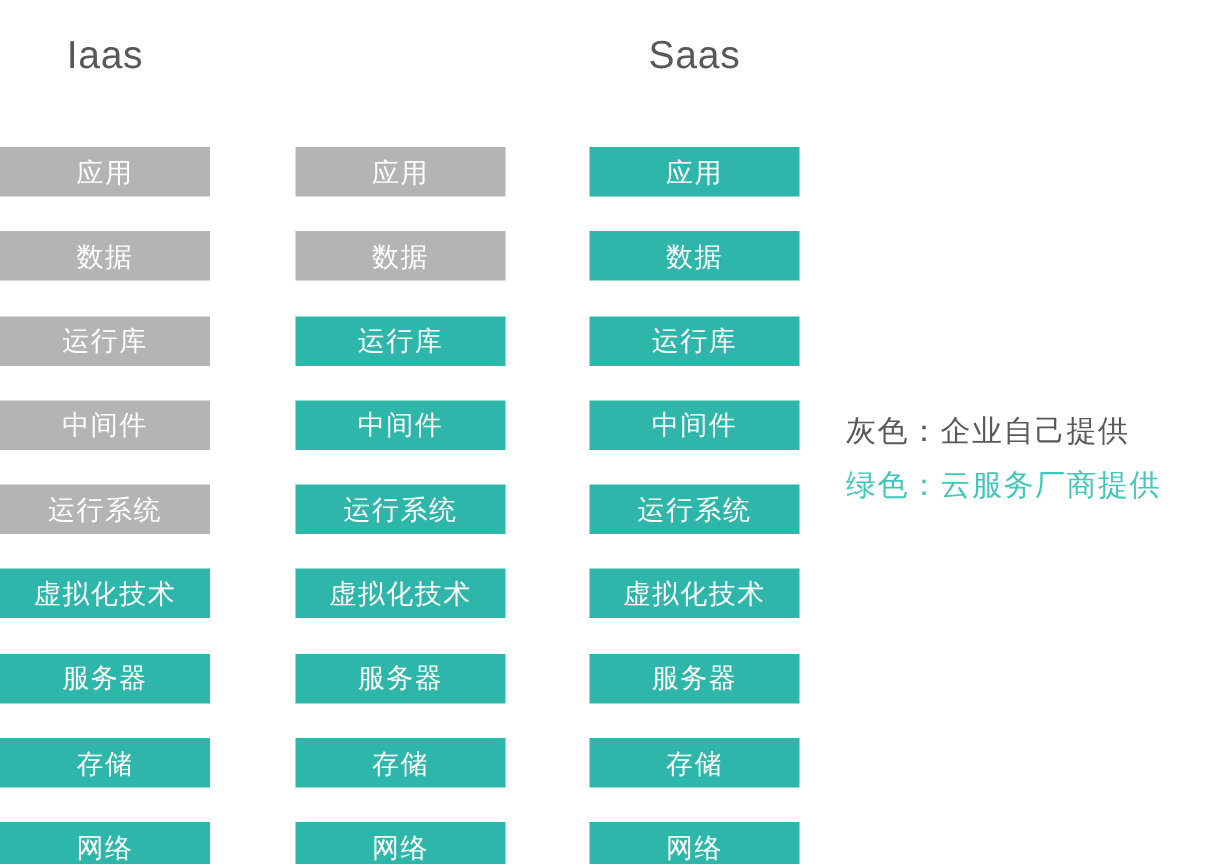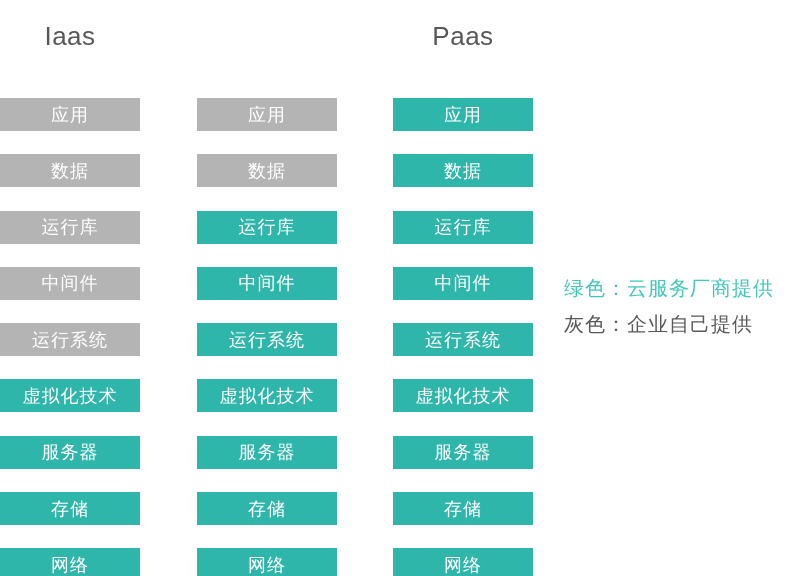--- a/index.html
+++ b/index.html
@@ -105,31 +105,31 @@
           <div class="layer-box cloud">运行库</div>
           <div class="layer-box cloud">中间件</div>
           <div class="layer-box cloud">运行系统</div>
           <div class="layer-box cloud">虚拟化技术</div>
           <div class="layer-box cloud">服务器</div>
           <div class="layer-box cloud">存储</div>
           <div class="layer-box cloud">网络</div>
         </div>
       </div>
       <div class="column">
-        <div class="col-title">Paas</div>
+        <div class="col-title">Saas</div>
         <div class="stack">
           <div class="layer-box cloud">应用</div>
           <div class="layer-box cloud">数据</div>
           <div class="layer-box cloud">运行库</div>
           <div class="layer-box cloud">中间件</div>
           <div class="layer-box cloud">运行系统</div>
           <div class="layer-box cloud">虚拟化技术</div>
           <div class="layer-box cloud">服务器</div>
           <div class="layer-box cloud">存储</div>
           <div class="layer-box cloud">网络</div>
         </div>
       </div>
     </div>
   <div class="legend">
+    <div class="legend-line gray">灰色：企业自己提供</div>
     <div class="legend-line teal">绿色：云服务厂商提供</div>
-    <div class="legend-line gray">灰色：企业自己提供</div>
   </div>
 </div>
 
 </body></html>

